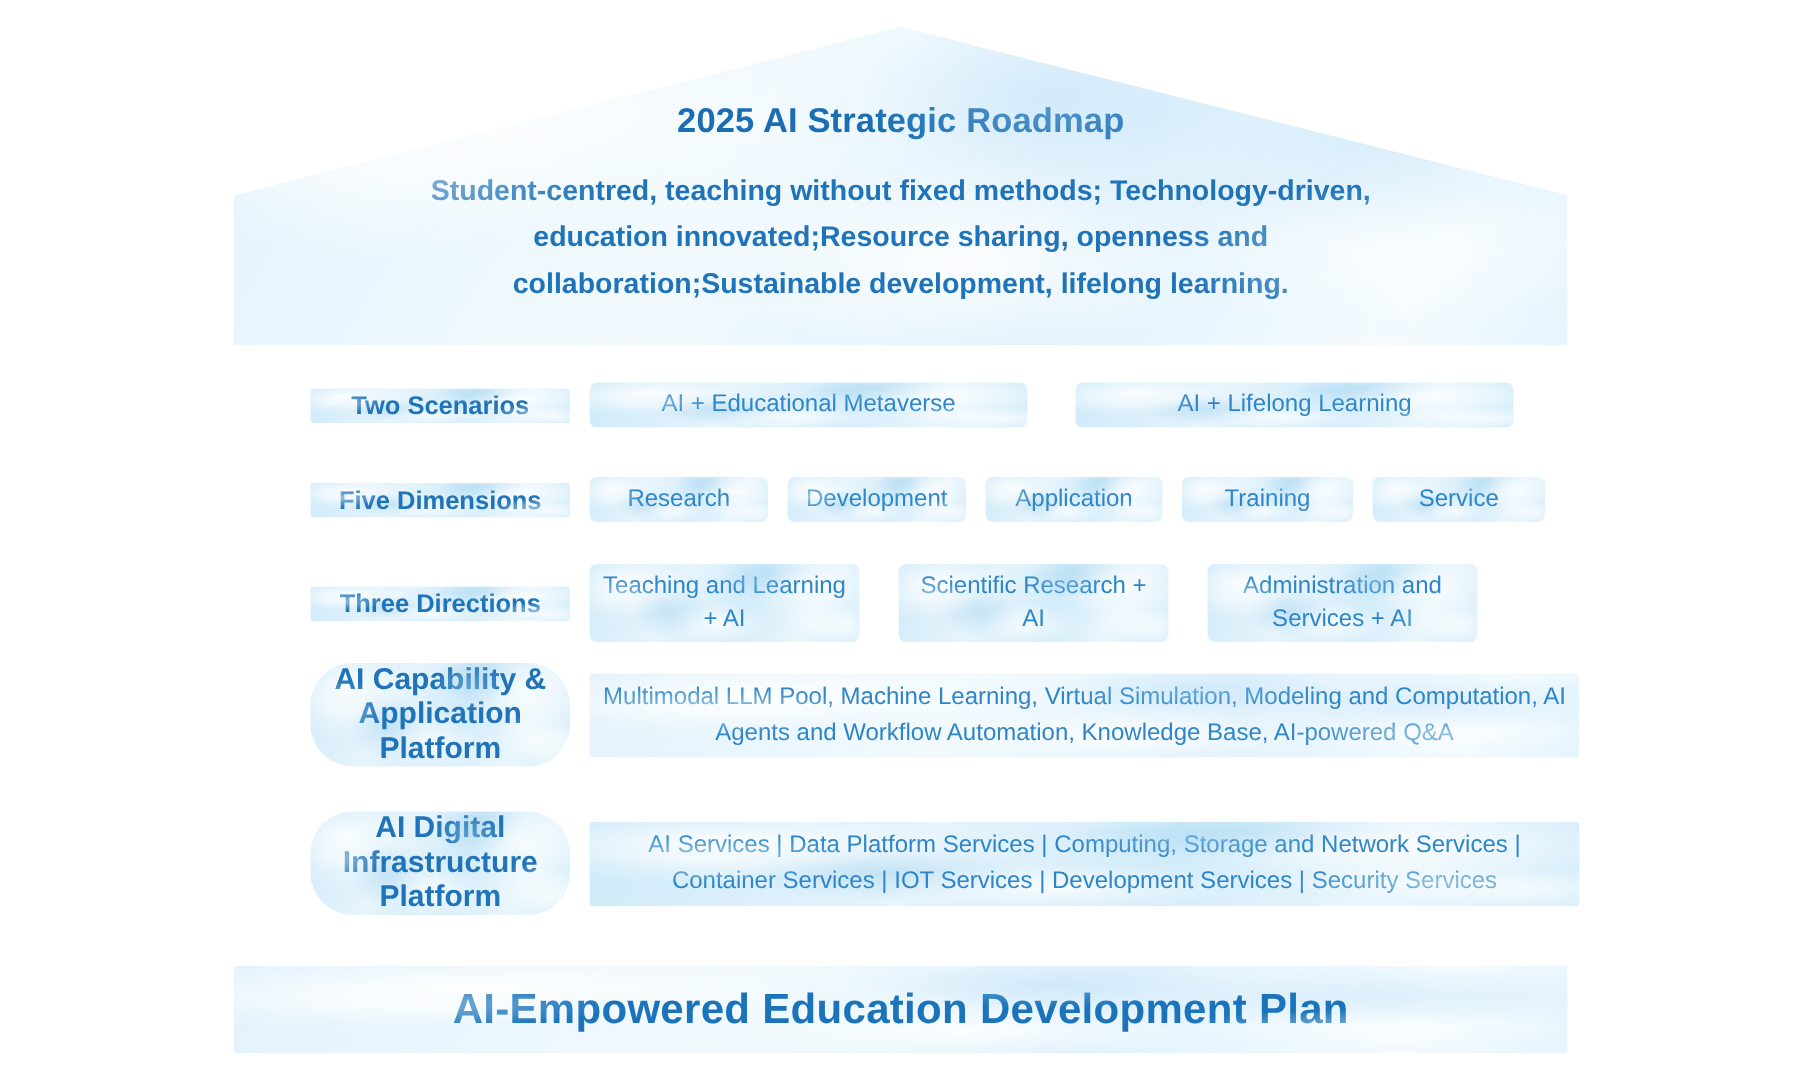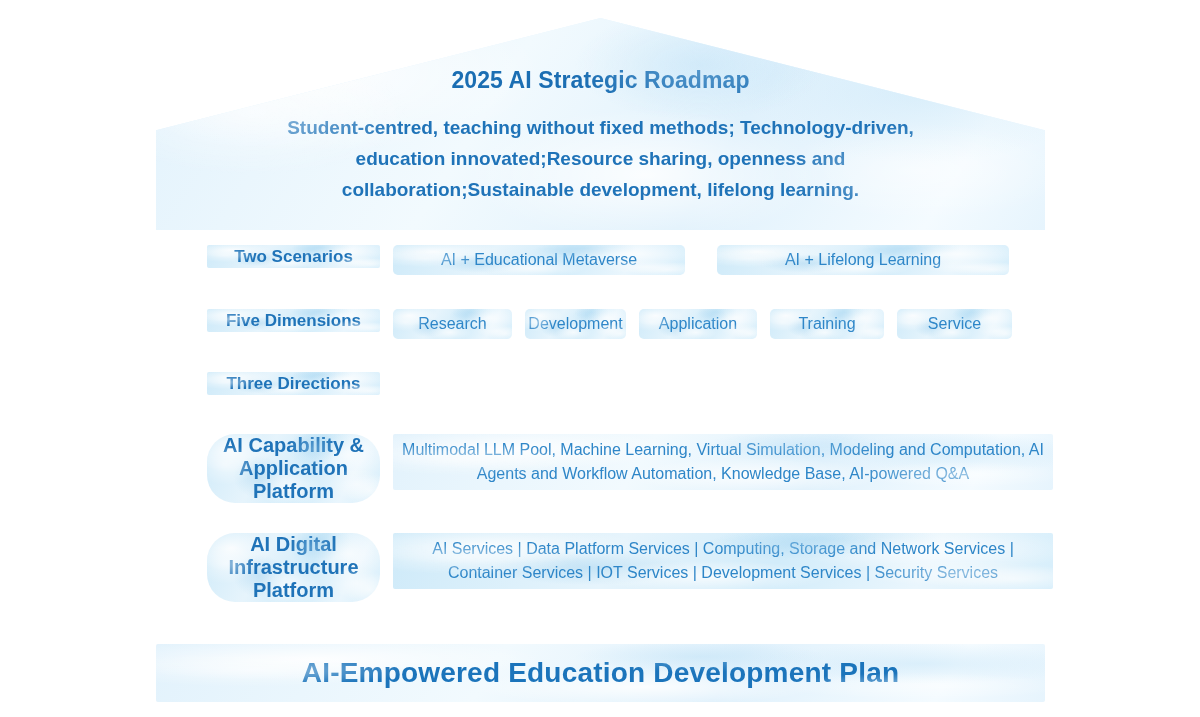--- a/index.html
+++ b/index.html
@@ -82,21 +82,21 @@
     font-weight: bold;
     line-height: 31px;
     color: #1f73b8;
   }
 
   
   .row {
     position: absolute;
     left: 207px;
     display: flex;
-    align-items: flex-start;
+    align-items: center;
   }
   .label-cell {
     width: 173px;
     flex: 0 0 173px;
     display: flex;
     align-items: center;
     justify-content: center;
     text-align: center;
     font-size: 17px;
     font-weight: bold;
@@ -127,21 +127,21 @@
   #row-dimensions  { top: 309px; height: 48px; }
   #row-directions  { top: 372px; height: 60px; }
   #row-capability  { top: 434px; height: 85px; }
   #row-infra       { top: 533px; height: 85px; }
 
   #row-scenarios .cells { gap: 32px; }
   #row-scenarios .cell { width: 292px; }
 
   #row-dimensions .cells { gap: 13px; }
   #row-dimensions .cell-research    { width: 119px; }
-  #row-dimensions .cell-development { width: 101px; }
+  #row-dimensions .cell-development { width: 119px; }
   #row-dimensions .cell-application { width: 118px; }
   #row-dimensions .cell-training    { width: 114px; }
   #row-dimensions .cell-service     { width: 115px; }
 
   #row-directions .cells { gap: 26px; }
   #row-directions .cell { width: 180px; }
 
   #row-capability .cells,
   #row-infra .cells { gap: 0; }
   #row-capability .cell,
@@ -193,20 +193,25 @@
       <div class="cell wc cell-research">Research</div>
       <div class="cell wc cell-development">Development</div>
       <div class="cell wc cell-application">Application</div>
       <div class="cell wc cell-training">Training</div>
       <div class="cell wc cell-service">Service</div>
     </div>
   </div>
 
   <div class="row" id="row-directions">
     <div class="label-cell wc">Three Directions</div>
+    <div class="cells">
+      <div class="cell wc">Teaching and Learning + AI</div>
+      <div class="cell wc">Scientific Research + AI</div>
+      <div class="cell wc">Administration and Services + AI</div>
+    </div>
   </div>
 
   <div class="row" id="row-capability">
     <div class="label-cell wc">AI Capability &amp; Application Platform</div>
     <div class="cells">
       <div class="cell wc wc-pale wide-text">Multimodal LLM Pool, Machine Learning, Virtual Simulation, Modeling and Computation, AI Agents and Workflow Automation, Knowledge Base, AI-powered Q&amp;A</div>
     </div>
   </div>
 
   <div class="row" id="row-infra">

